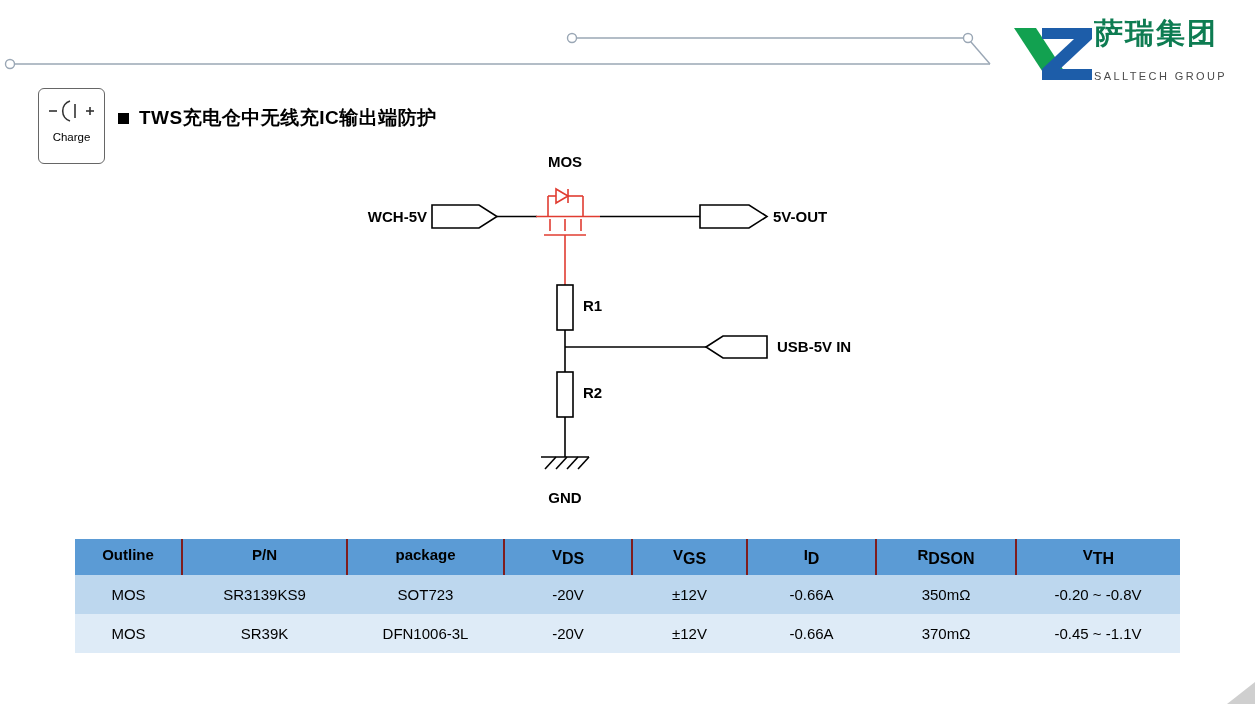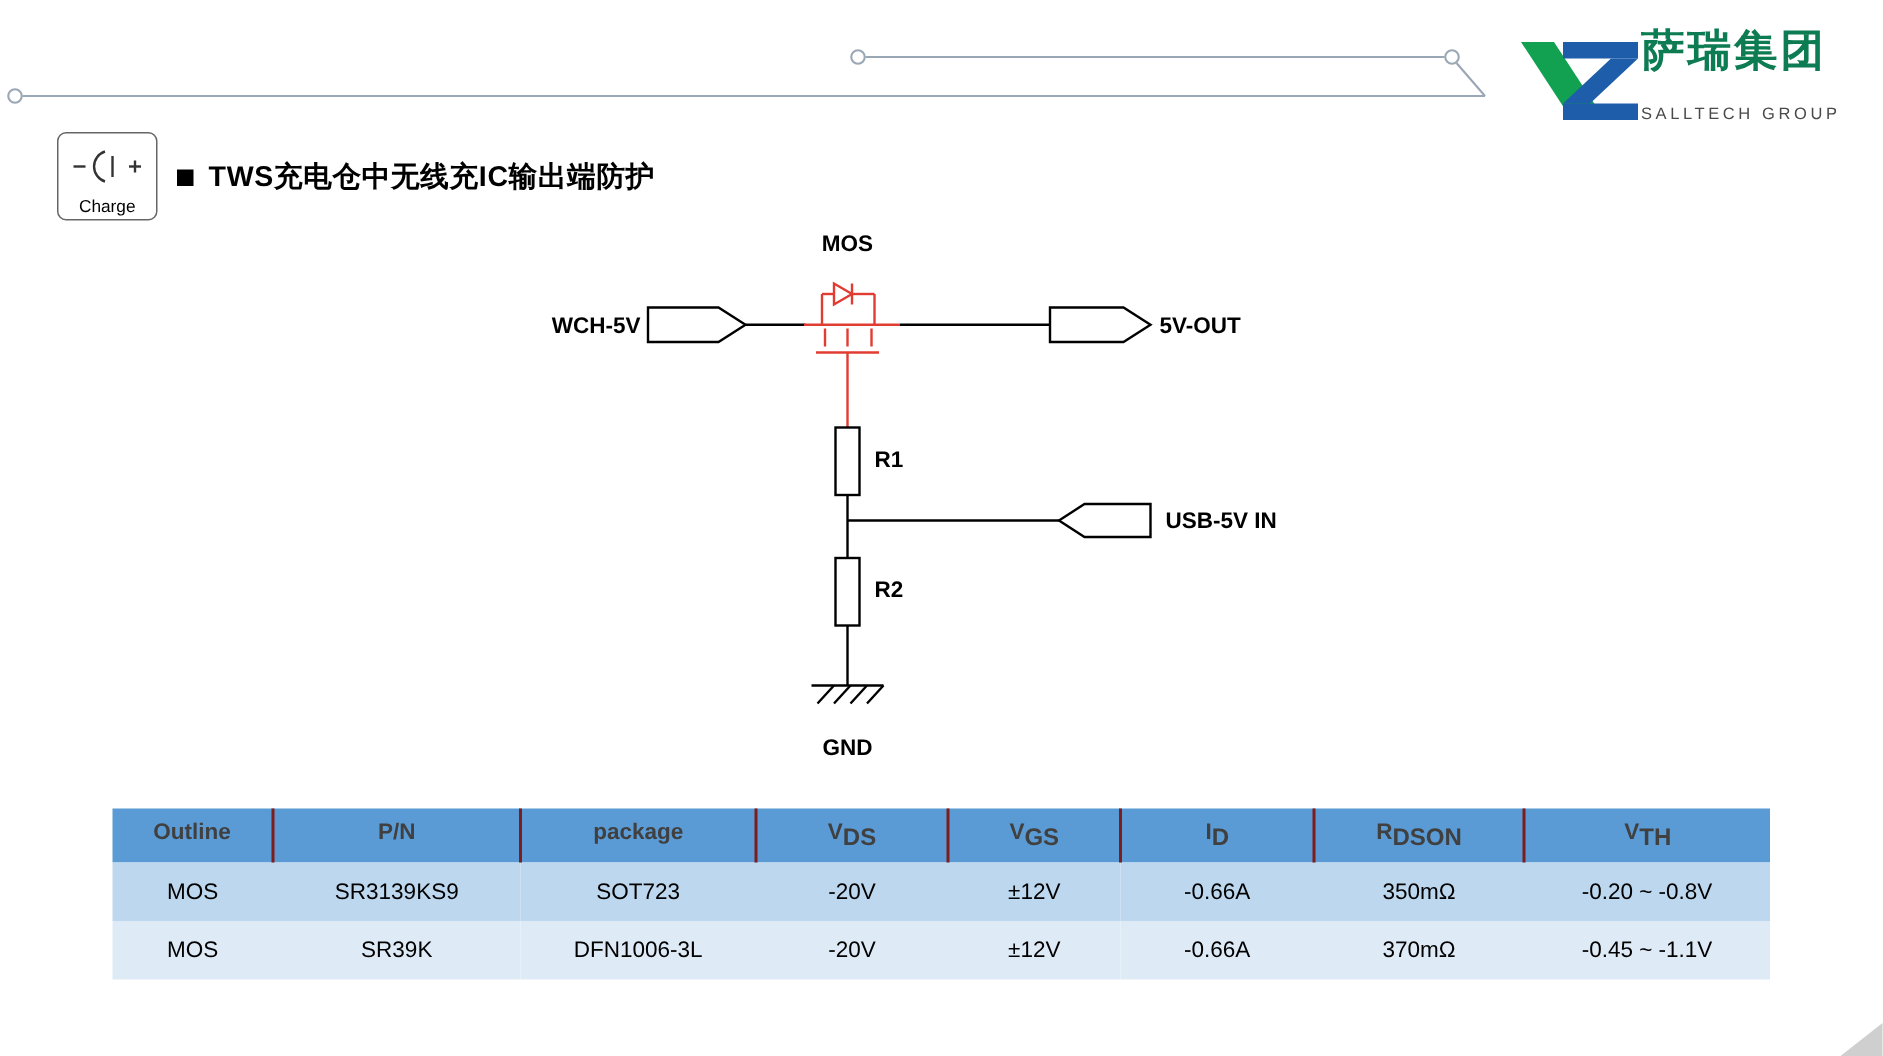--- a/index.html
+++ b/index.html
@@ -15,21 +15,21 @@
   .deco line, .deco polyline { stroke:var(--deco-gray,#9AA7B5); stroke-width:1.4; fill:none; }
   .deco circle { stroke:var(--deco-gray,#9AA7B5); stroke-width:1.4; fill:#fff; }
 
   .logo { position:absolute; left:1012px; top:14px; display:flex; align-items:flex-end; }
   .logo-name { font-size:29px; font-weight:bold; color:var(--logo-text-green,#0E7C52);
                letter-spacing:2px; white-space:nowrap; }
   .logo-sub { font-size:11px; color:#4a4a4a; letter-spacing:2.4px; margin-top:16px; white-space:nowrap; }
   .logo-mark .green { fill:var(--logo-green,#12A150); }
   .logo-mark .blue { fill:var(--logo-blue,#1D5DA9); }
 
-  .charge-box { position:absolute; left:38px; top:88px; width:67px; height:59px;
+  .charge-box { position:absolute; left:38px; top:88px; width:67px; height:76px;
                 border:1.5px solid #666; border-radius:6px; background:#fff; text-align:center; padding-top:7px; }
   .charge-box svg line, .charge-box svg path { stroke:#333; stroke-width:1.6; fill:none; }
   .charge-label { font-size:11.5px; color:#000; margin-top:1px; }
 
   .section-heading { position:absolute; left:118px; top:105px; display:flex; align-items:center; gap:10px; }
   .bullet { width:11px; height:11px; background:#000; display:inline-block; flex:none; }
   .section-text { font-size:19px; font-weight:bold; color:#000; letter-spacing:0.5px; white-space:nowrap; }
 
   .circuit { position:absolute; left:300px; top:145px; }
   .circuit text { font-size:15px; font-weight:bold; fill:#000; }
@@ -37,21 +37,21 @@
   .circuit .end { text-anchor:end; }
   .wire { stroke:#000; stroke-width:1.6; fill:none; }
   .pent { fill:#fff; stroke:#000; stroke-width:1.6; }
   .res  { fill:#fff; stroke:#000; stroke-width:1.6; }
   .mosfet line { stroke:var(--circuit-red,#E03C31); stroke-width:1.6; }
   .mosfet polygon { fill:#fff; stroke:var(--circuit-red,#E03C31); stroke-width:1.6; }
   .gnd line { stroke:#000; stroke-width:1.6; }
 
   .spec-table { position:absolute; left:75px; top:539px; width:1105px;
                 border-collapse:collapse; table-layout:fixed; text-align:center; }
-  .spec-table th { background:var(--table-header-bg,#5B9BD5); color:#404040; font-size:15px;
+  .spec-table th { background:var(--table-header-bg,#5B9BD5); color:#000000; font-size:15px;
                    font-weight:bold; height:36px; }
   .spec-table th + th { border-left:2px solid #7f1d1d; }
   .spec-table th sub { font-size:16px; }
   .spec-table td { font-size:15px; color:#000; height:39px; }
   .spec-table tr.r1 td { background:var(--table-row1-bg,#BDD7EE); }
   .spec-table tr.r2 td { background:var(--table-row2-bg,#DEEBF7); }
 
   .corner-fold { position:absolute; right:0; bottom:0; width:0; height:0;
                  border-left:28px solid transparent; border-bottom:22px solid #cfcfcf; }
 </style>

